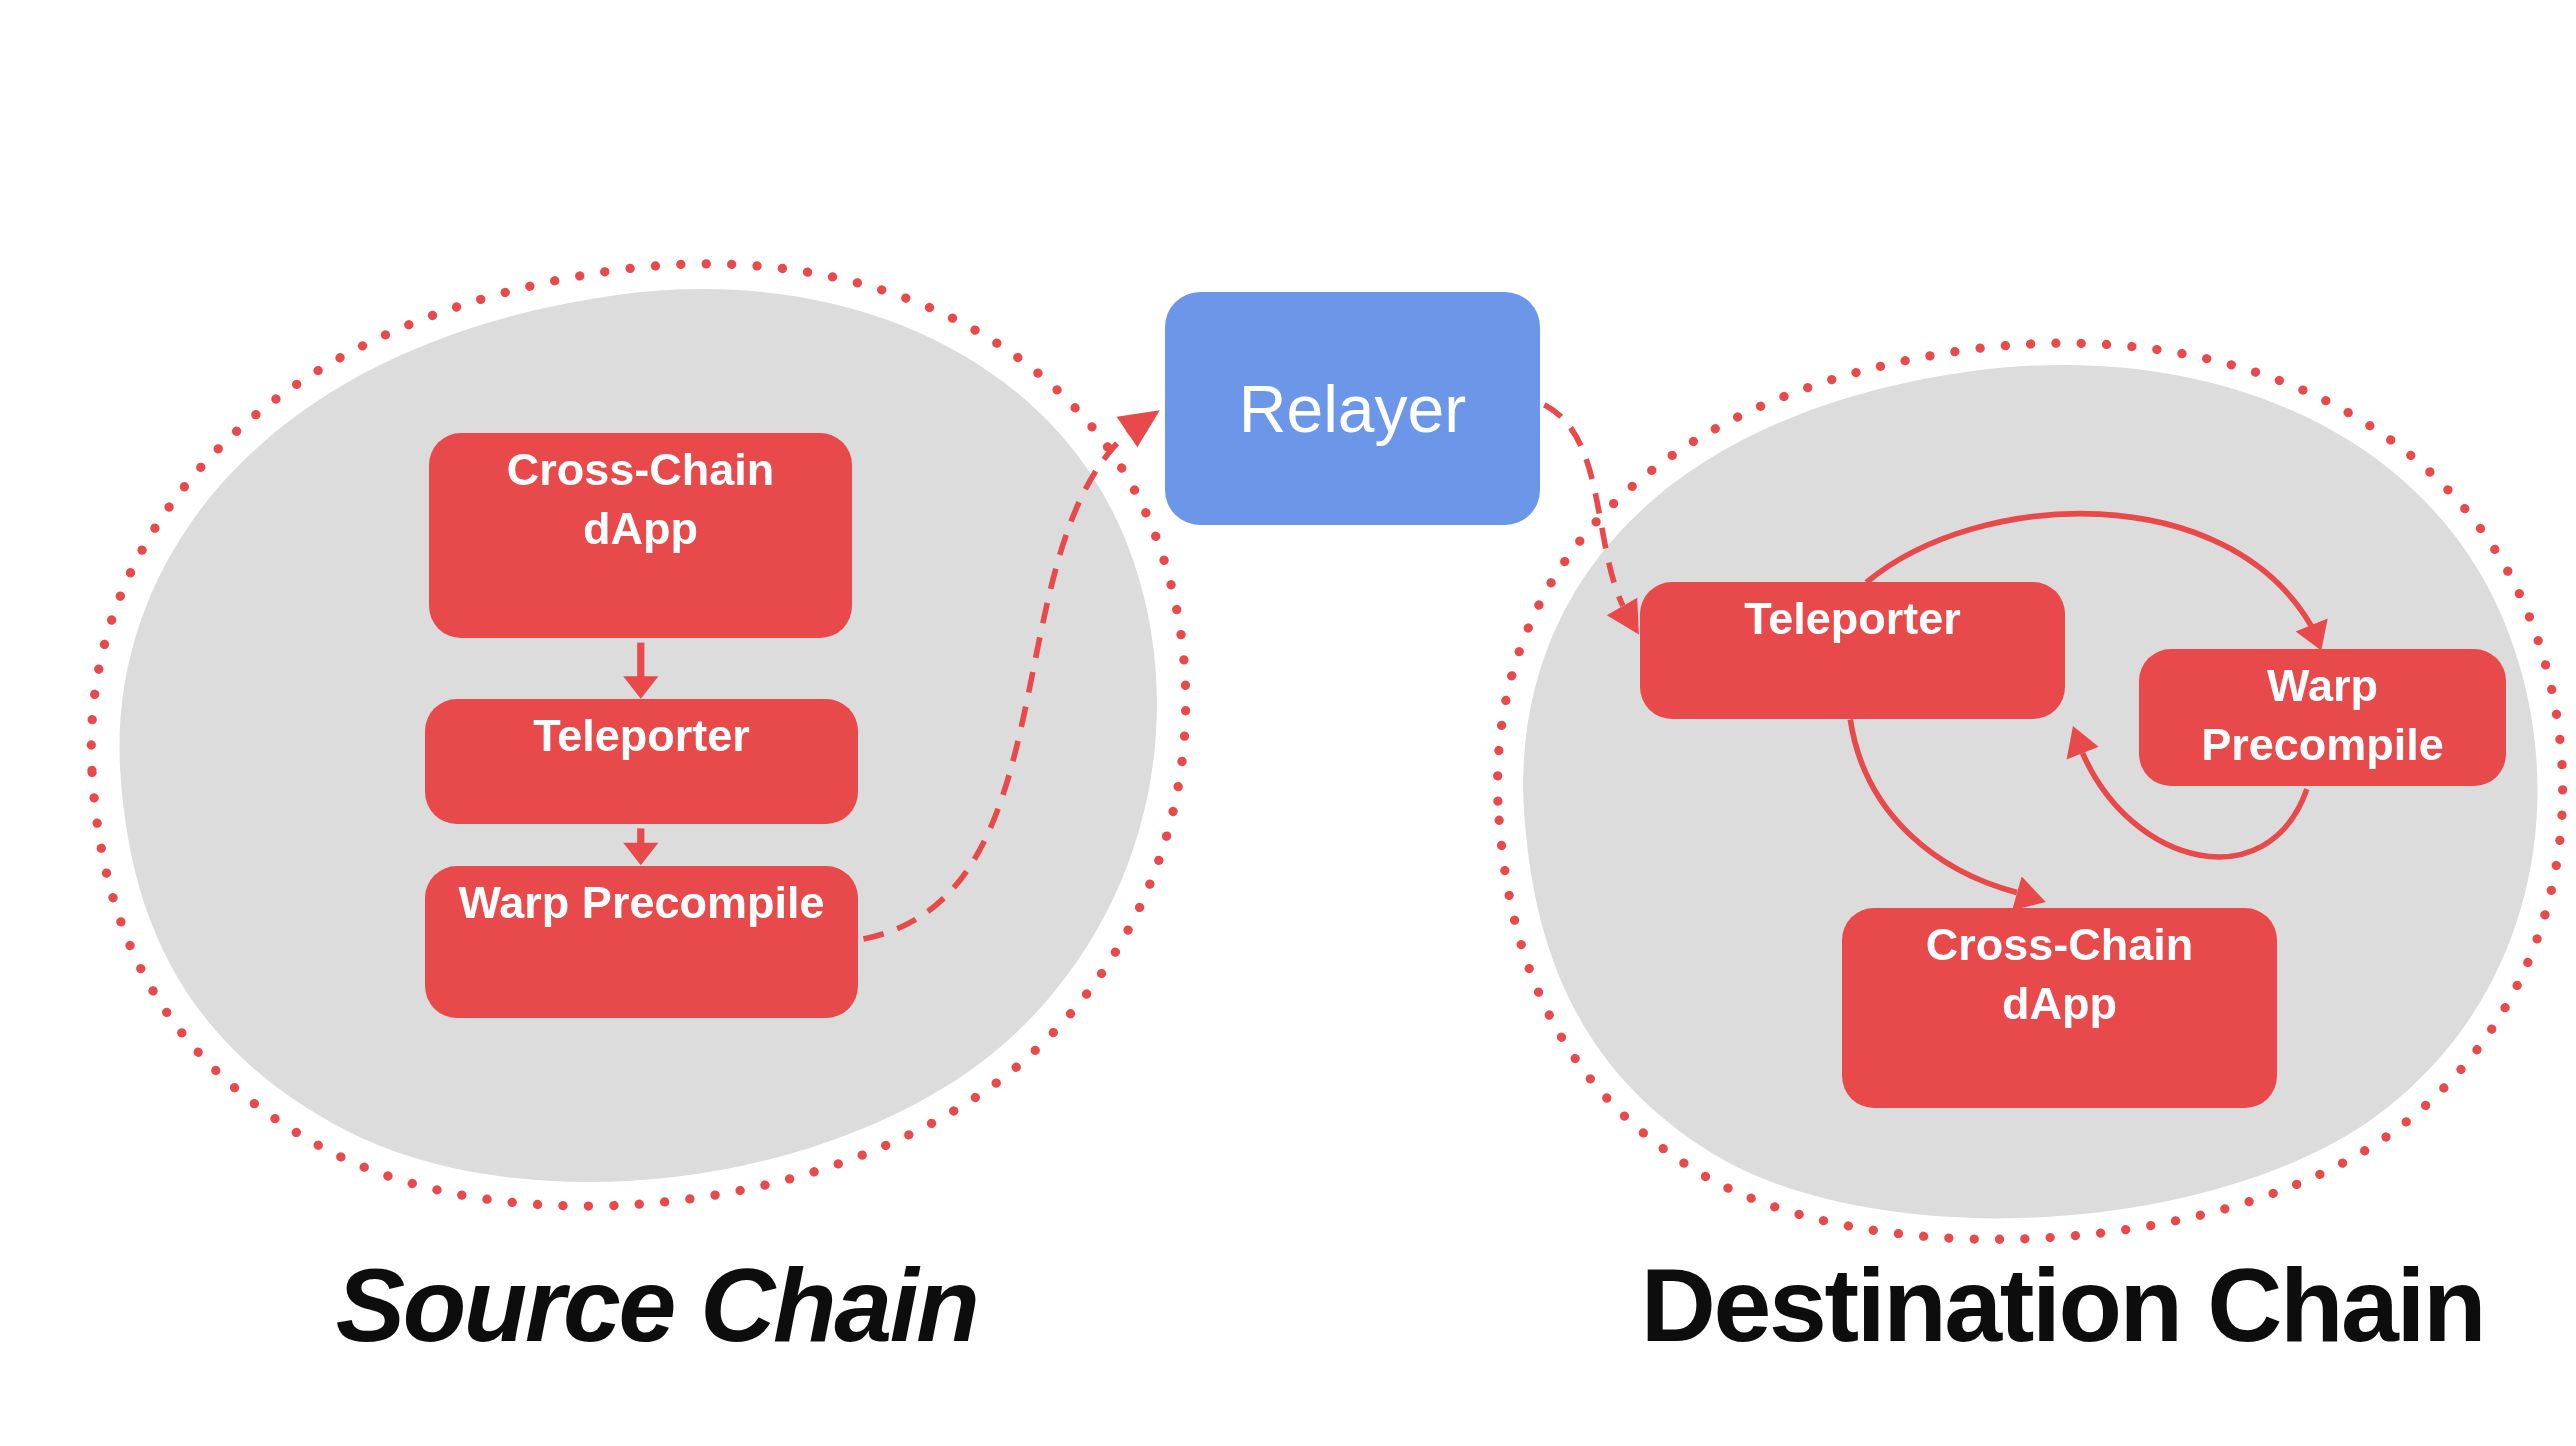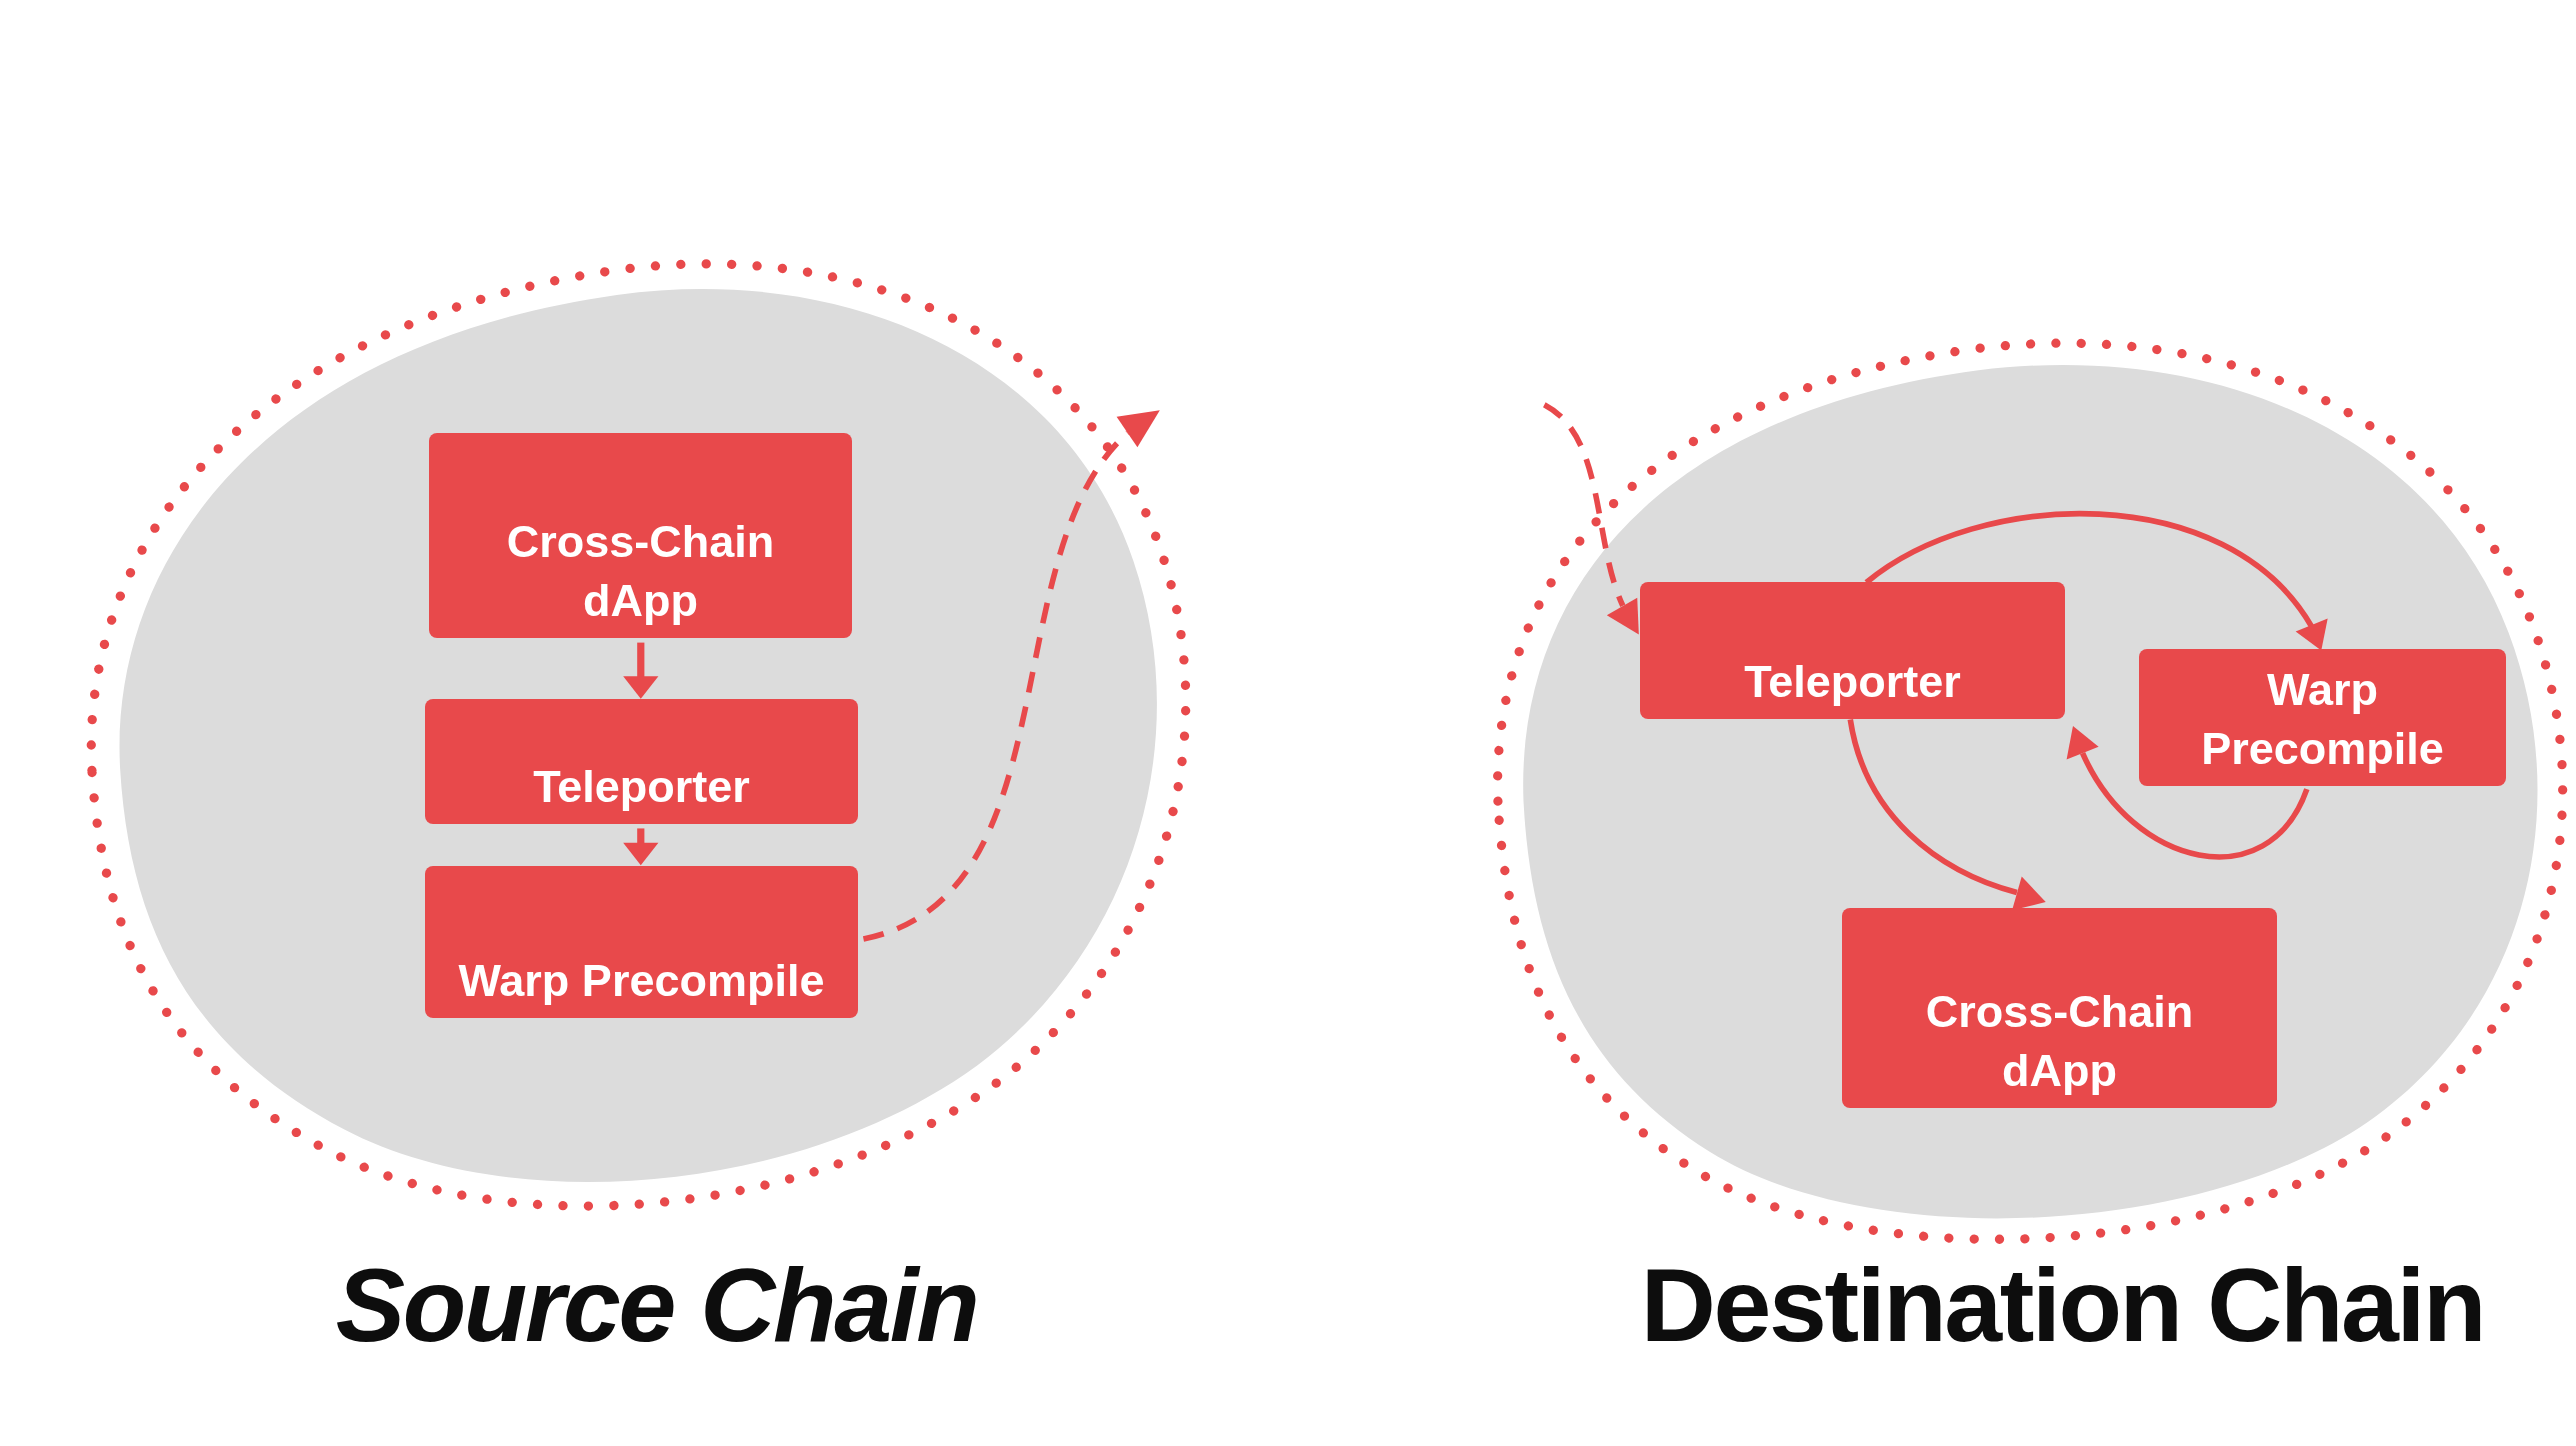--- a/index.html
+++ b/index.html
@@ -28,22 +28,22 @@
   }
   .solid-arrow{fill:none;stroke:var(--red);stroke-width:9;}
   .thin-arrow{fill:none;stroke:var(--red);stroke-width:7;}
   .dashed-arrow{fill:none;stroke:var(--red);stroke-width:7;stroke-dasharray:26 18;}
   .arrow-head{fill:var(--red);stroke:none;}
   
   .node{
     position:absolute;
     background:var(--red);
     color:var(--white);
-    border-radius:8px;
-    display:flex;align-items:flex-end;justify-content:center;
+    border-radius:32px;
+    display:flex;align-items:flex-start;justify-content:center;
     text-align:center;
     font-weight:700;
     font-size:45px;
     line-height:1.3;
     padding:8px 32px;
   }
   .relayer{
     position:absolute;
     left:1165px;top:292px;width:375px;height:233px;
     background:var(--blue);
@@ -121,20 +121,23 @@
     <path class="thin-arrow" d="M 2330 727 C 2470 610, 2780 598, 2886 782"></path>
     <path class="arrow-head" d="M 2898 812 L 2906 772 L 2866 788 Z"></path>
 
     <path class="thin-arrow" d="M 2880 985 C 2832 1122, 2662 1082, 2600 940"></path>
     <path class="arrow-head" d="M 2588 906 L 2580 948 L 2620 932 Z"></path>
 
     <path class="thin-arrow" d="M 2310 898 C 2328 1018, 2420 1088, 2518 1114"></path>
     <path class="arrow-head" d="M 2554 1126 L 2524 1094 L 2512 1136 Z"></path>
   </svg>
 
+  <div class="relayer">
+    <span>Relayer</span>
+  </div>
 
   <div class="node src-dapp">
     <span>Cross-Chain dApp</span>
   </div>
   <div class="node src-teleporter">
     <span>Teleporter</span>
   </div>
   <div class="node src-warp">
     <span>Warp Precompile</span>
   </div>

